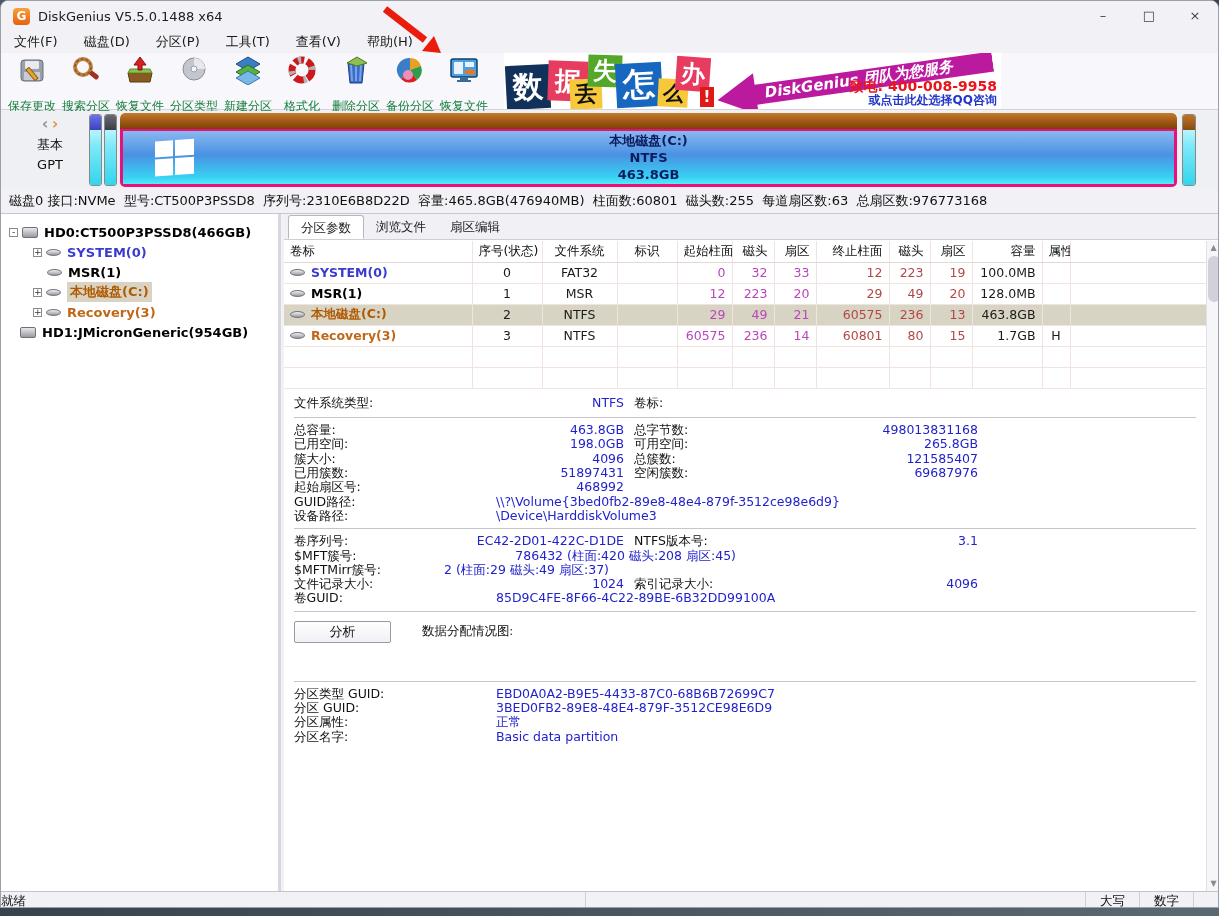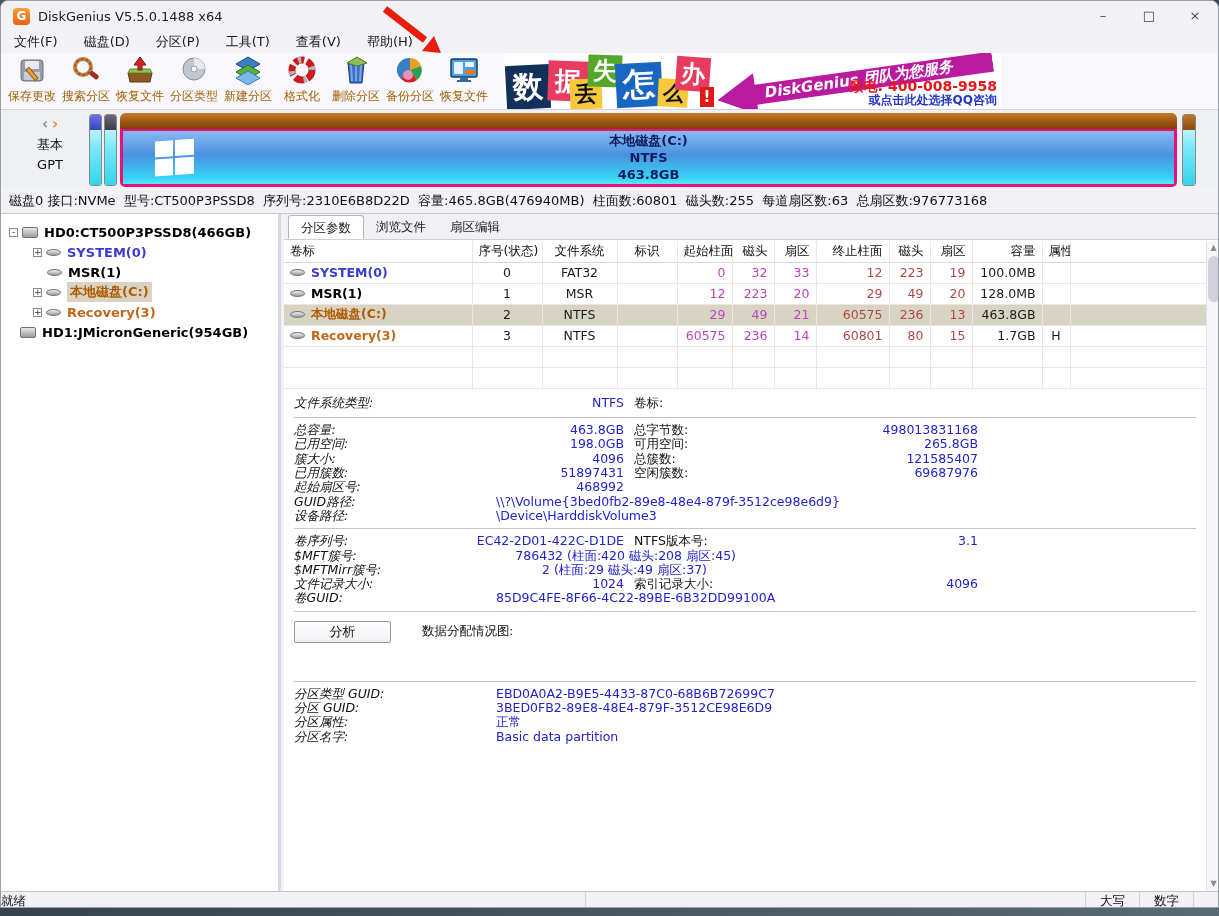--- a/index.html
+++ b/index.html
@@ -19,21 +19,21 @@
 
   
   .menubar { position:absolute; left:0; top:30px; width:100%; height:22px; background:#f2f1f6; display:flex; align-items:center; }
   .menu-item { padding:0 13px; font-size:13px; color:#1a1a1a; height:22px; line-height:22px; }
 
   
   .toolbar { position:absolute; left:0; top:52px; width:100%; height:57px; background:#f8f7fb; border-bottom:1px solid #d4d2da; }
   .tb-buttons { position:absolute; left:4px; top:2px; display:flex; }
   .tbtn { width:54px; height:53px; display:flex; flex-direction:column; align-items:center; justify-content:flex-start; border-radius:3px; }
   .tbtn svg { width:30px; height:30px; flex:none; }
-  .tbtn span { font-size:12px; color:#a16207; white-space:nowrap; margin-top:3px; }
+  .tbtn span { font-size:12px; color:#15803d; white-space:nowrap; margin-top:13px; }
 
   
   .banner { position:absolute; left:503px; top:0; width:497px; height:56px; background:#fff; overflow:hidden; }
   .tile { position:absolute; display:flex; align-items:center; justify-content:center; font-weight:bold; }
   .team-arrow { position:absolute; left:212px; top:6px; width:278px; height:42px; background:#bc1a9e;
     clip-path:polygon(0 52%,14% 0,14% 28%,100% 28%,100% 76%,14% 76%,14% 100%);
     transform:rotate(-8deg); display:flex; align-items:center; }
   .team-arrow span { margin-left:48px; color:#fff; font-weight:bold; font-style:italic; font-size:15px; white-space:nowrap; }
   .phone { position:absolute; right:4px; top:26px; text-align:right; line-height:14px; }
   .phone .tel { color:#e8161c; font-weight:bold; font-size:14px; }
@@ -93,23 +93,23 @@
   .ptable th { color:#101010; border-bottom:1px solid #e4d8d4; }
   .al{text-align:left} .ac{text-align:center} .ar{text-align:right}
   td.num-s { color:#bb44bb; text-align:right; } td.num-e { color:#b34747; text-align:right; }
   tr.selrow td { background:#d8d4c4; }
   .vl { display:flex; align-items:center; font-weight:bold; }
   .ptable .filler { border-right:none; }
 
   
   .details { position:absolute; left:0; top:172px; width:922px; padding:8px 0 0 10px; font-size:12.5px; color:#101010; }
   .drow { display:flex; height:14.3px; line-height:14px; align-items:center; white-space:nowrap; }
-  .dl1 { width:150px; flex:none;font-style:italic; } .dl2 { width:121px; flex:none; margin-left:10px; }
+  .dl1 { width:150px; flex:none; } .dl2 { width:121px; flex:none; margin-left:10px; }
   .dv { color:#2222cc; } .dv1 { width:180px; flex:none; text-align:right; } .dv2 { width:223px; flex:none; text-align:right; }
-  .dvl { margin-left:52px; } .w292 { width:292px; flex:none; text-align:right; } .w263 { width:263px; flex:none; text-align:right; }
+  .dvl { margin-left:52px; } .w292 { width:292px; flex:none; text-align:right; } .w263 { width:263px; flex:none; }
   .dsep { border-top:1px solid #c6c4cc; margin:5px 10px 5px 0; height:0; }
   .btnrow { display:flex; align-items:center; margin:8px 0 2px 0; height:24px; }
   .abtn { width:97px; height:22px; background:linear-gradient(#fff,#f0eff4); border:1px solid #9a98a2; border-radius:2px;
           font-size:13px; color:#101010; text-align:center; line-height:20px; }
   .allocl { margin-left:31px; font-size:12.5px;font-family:Liberation Serif, serif; }
   .allocstrip { height:30px; }
 
   
   .vscroll { position:absolute; right:0; top:27px; width:14px; height:650px; background:#f6f5f8; border-left:1px solid #e2e0e8; }
   .sarr { height:14px; text-align:center; font-size:8px; color:#8a8a92; line-height:14px; }

